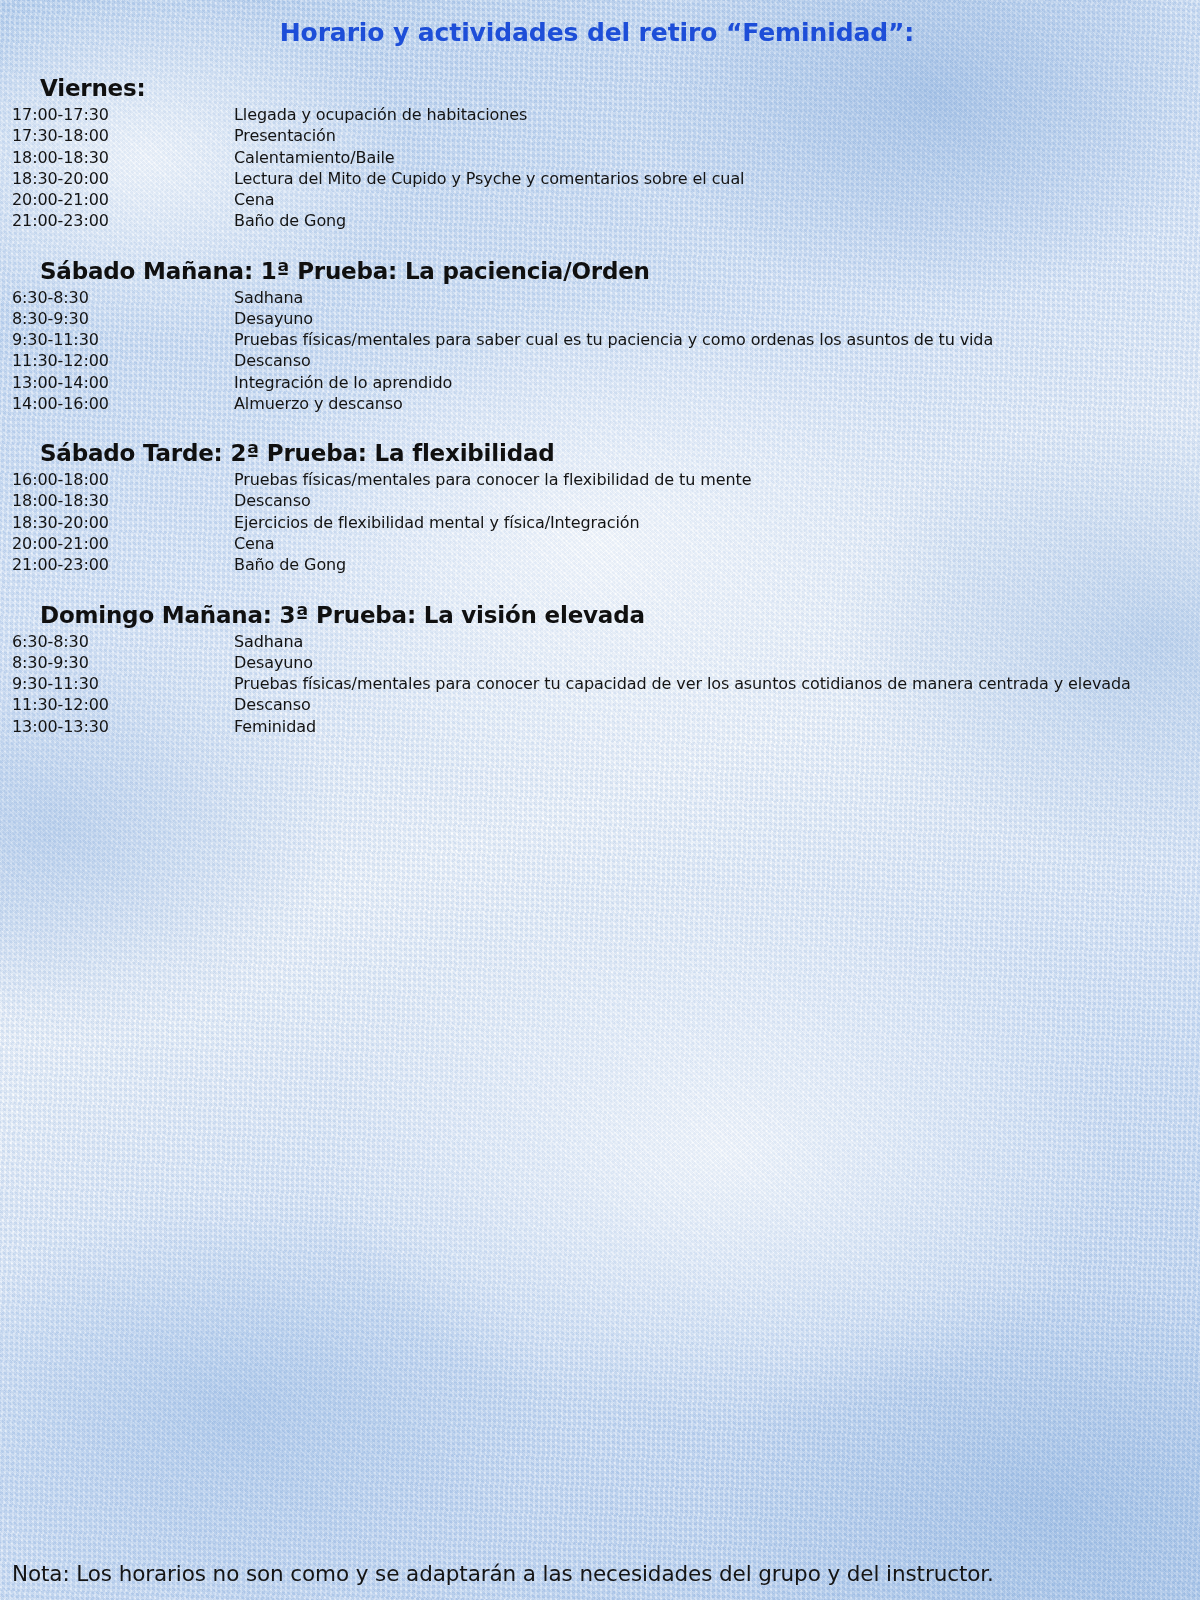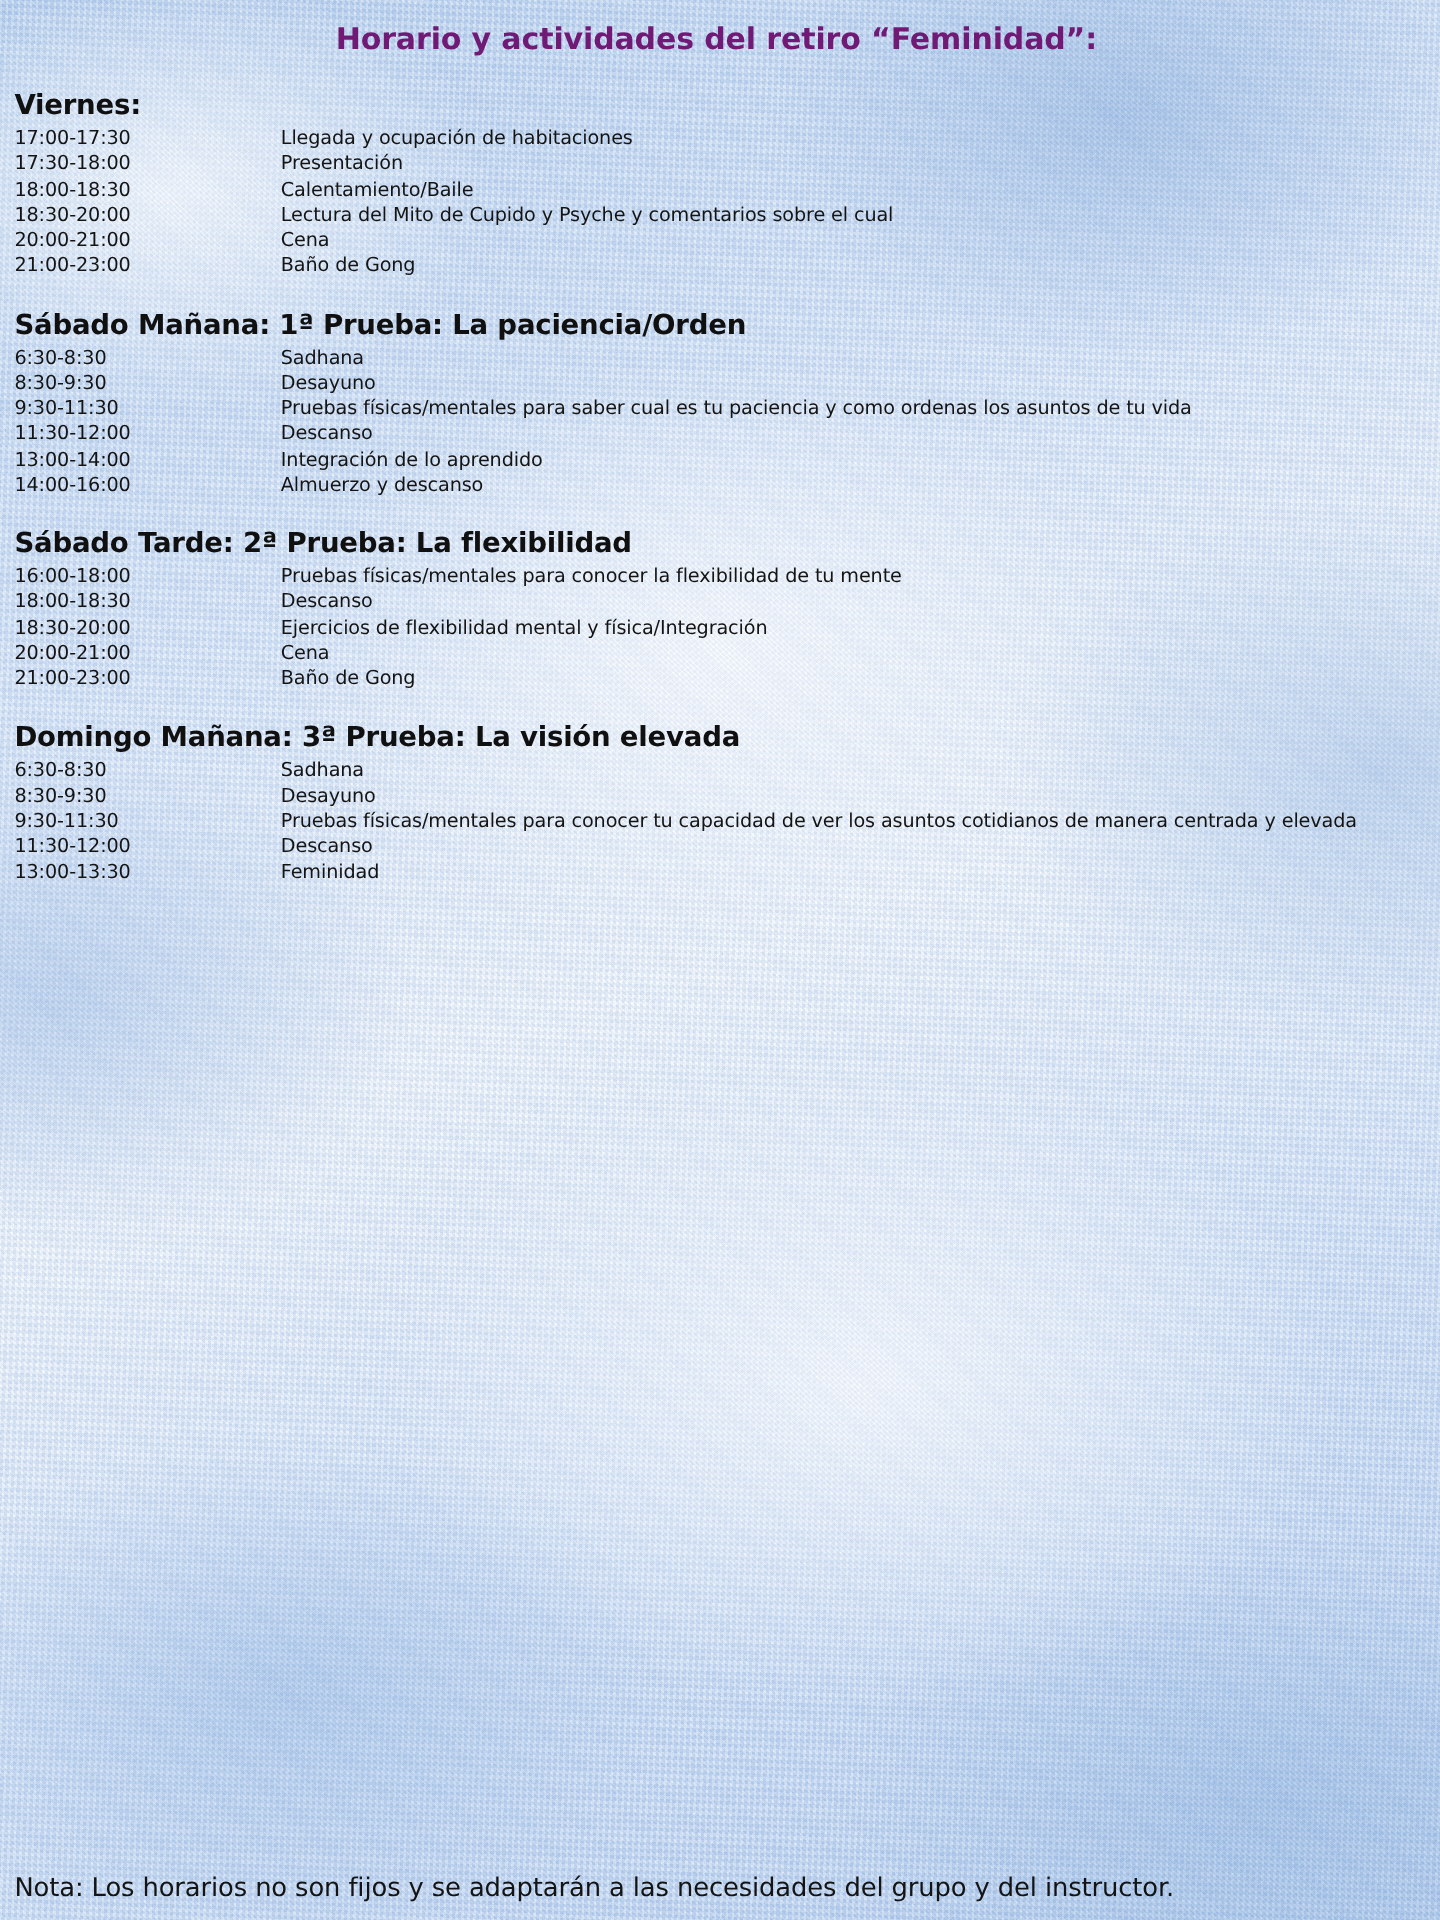--- a/index.html
+++ b/index.html
@@ -52,33 +52,34 @@
     box-sizing: border-box;
     height: 100%;
   }
 
   .doc-title {
     text-align: center;
     font-weight: bold;
     font-size: 25px;
     letter-spacing: -0.1px;
     margin: 6px 0 28px 0;
-    color: #701a75;
+    color: #1d4ed8;
   }
 
   .section {
     margin-bottom: 26px;
   }
 
   .section-heading {
     font-weight: bold;
     font-size: 23px;
     margin-bottom: 3px;
     color: #101010;
     letter-spacing: -0.2px;
+    margin-left: 28px;
   }
 
   .row {
     display: block;
     font-size: 16px;
     line-height: 1.33;
     color: #141414;
     letter-spacing: -0.1px;
   }
 
@@ -194,13 +195,13 @@
     <div class="row">
       <span class="time">11:30-12:00</span><span class="desc">Descanso</span>
     </div>
     <div class="row">
       <span class="time">13:00-13:30</span><span class="desc">Feminidad</span>
     </div>
   </div>
 
 </div>
 
-<div class="note">Nota: Los horarios no son fijos y se adaptarán a las necesidades del grupo y del instructor.</div>
+<div class="note">Nota: Los horarios no son como y se adaptarán a las necesidades del grupo y del instructor.</div>
 
 </body></html>

